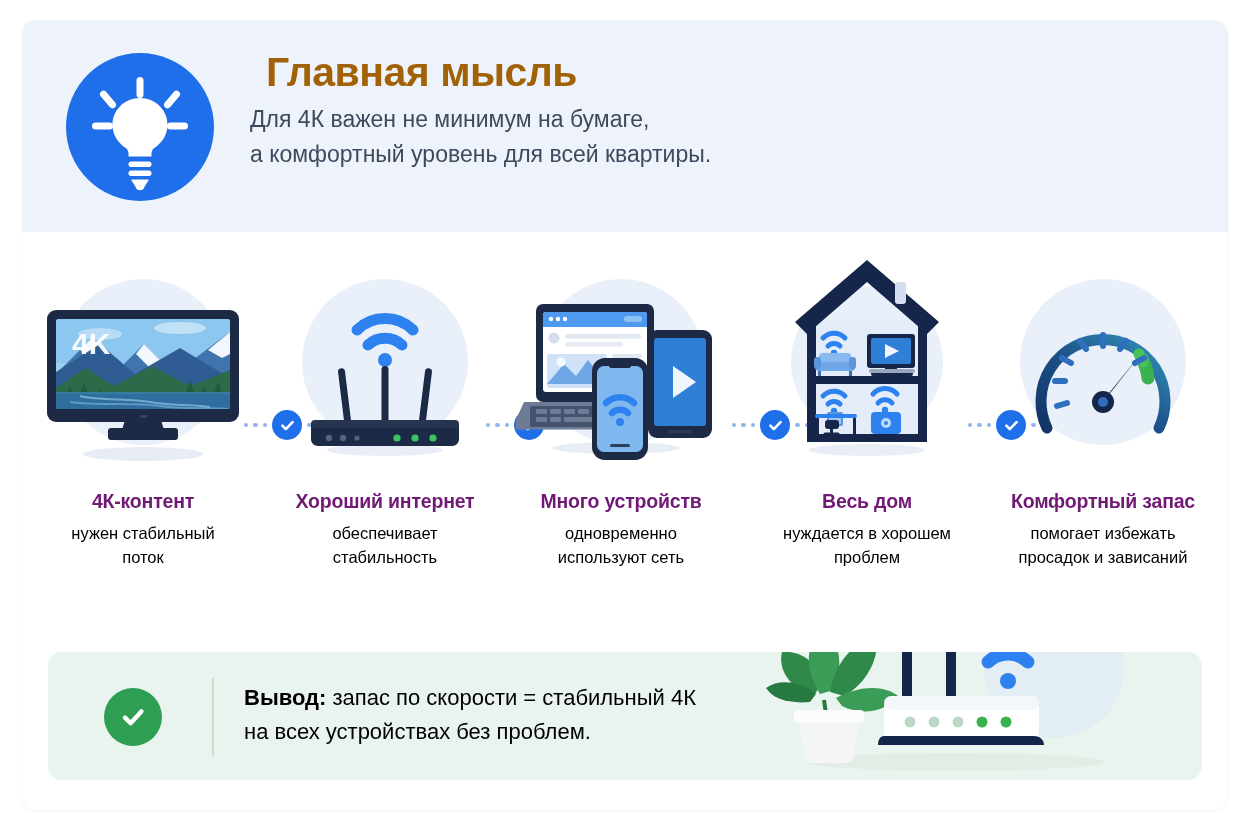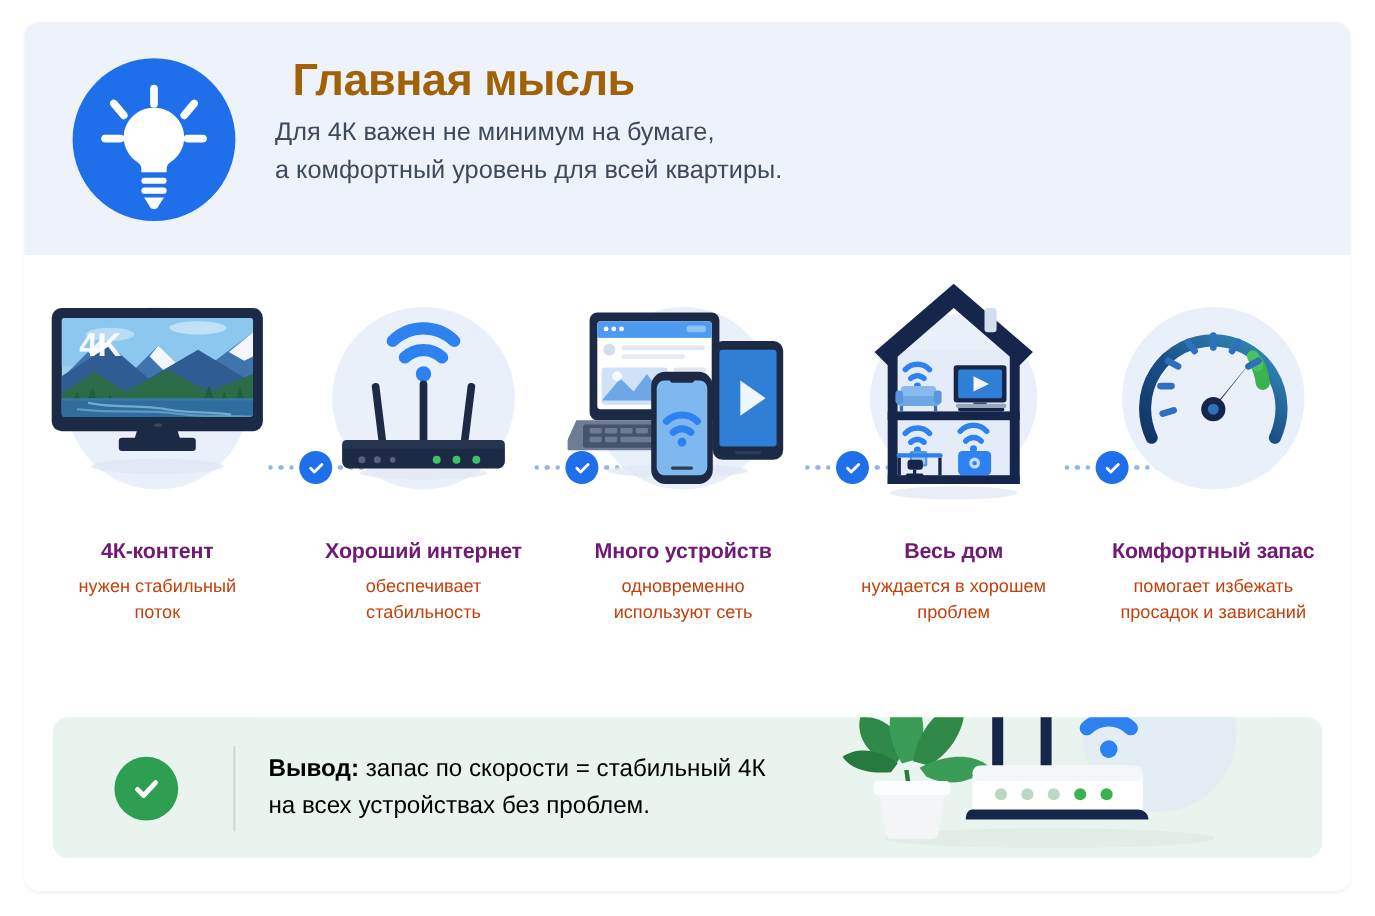--- a/index.html
+++ b/index.html
@@ -41,34 +41,34 @@
 
   
   .steps{
     position:absolute;left:0;top:232px;width:1206px;height:370px;
   }
   .step{
     position:absolute;top:0;width:210px;text-align:center;
   }
   .step .art{
     position:relative;width:210px;height:220px;
-    display:flex;align-items:flex-start;justify-content:center;text-decoration:underline;
+    display:flex;align-items:flex-end;justify-content:center;text-decoration:underline;
   }
   .halo{
     position:absolute;left:50%;top:50%;transform:translate(-50%,-50%);
     width:166px;height:166px;border-radius:50%;background:#eaf0fa;
   }
   .halo.sm{width:152px;height:152px;}
   .step .art svg{position:relative;z-index:2;}
   .s-title{
     font-size:19.5px;font-weight:700;color:#701a75;margin-top:18px;
     line-height:1.2;letter-spacing:-.2px;
   }
   .s-desc{
-    font-size:16.5px;color:#c2410c;line-height:1.42;margin-top:9px;
+    font-size:16.5px;color:#000000;line-height:1.42;margin-top:9px;
     padding:0 2px;
   }
 
   
   .conn{position:absolute;top:157px;width:78px;height:32px;
         display:flex;align-items:center;justify-content:center;gap:5px;}
   .conn .dots{display:flex;gap:5px;align-items:center;}
   .conn .dot{width:4.5px;height:4.5px;border-radius:50%;background:#8fb6ea;}
   .chk{
     width:30px;height:30px;border-radius:50%;background:#1f6feb;

